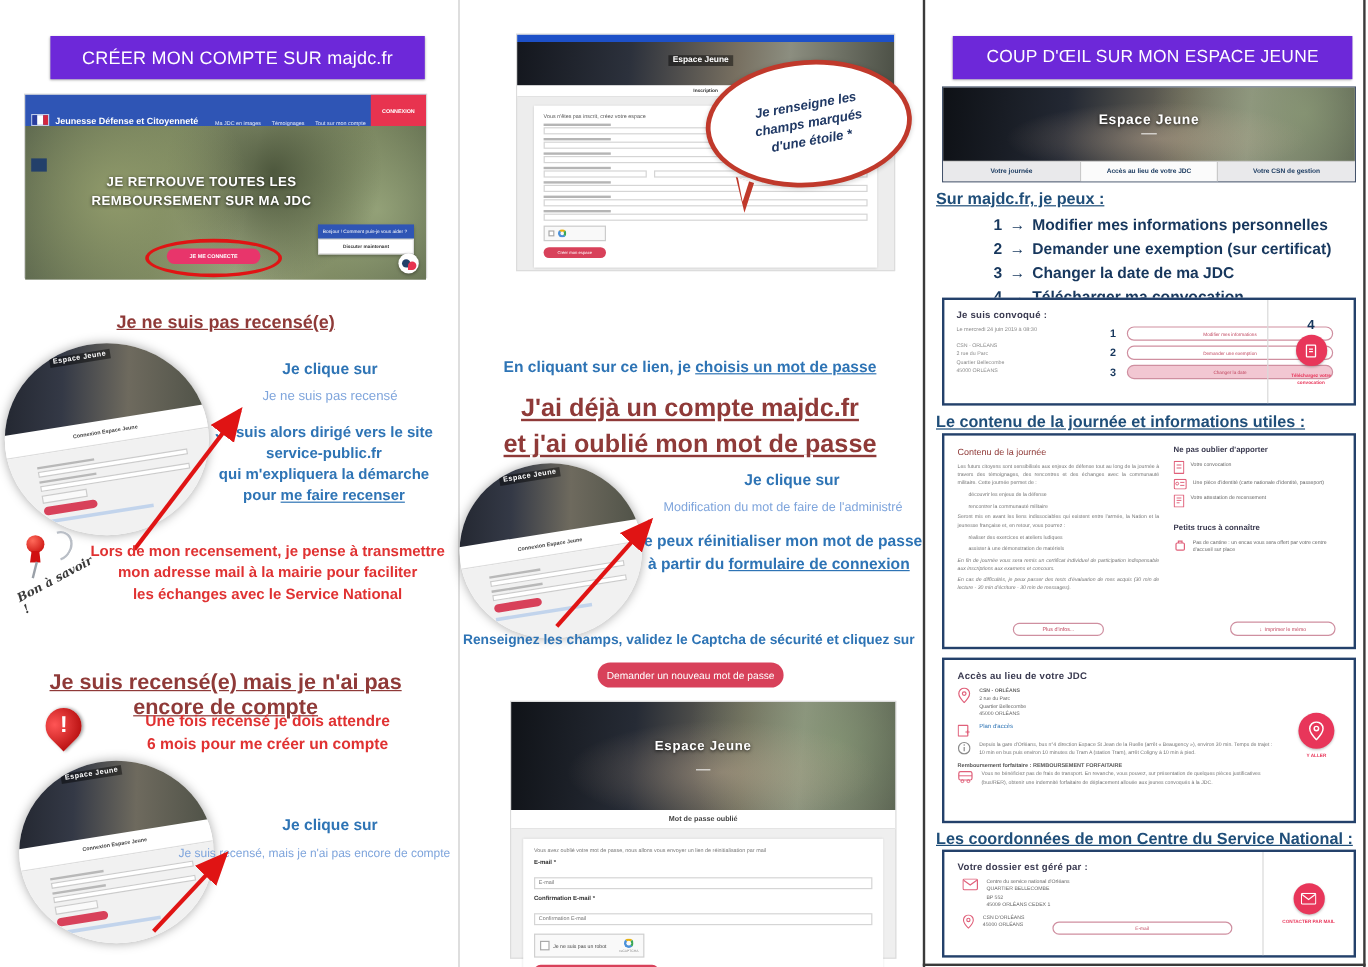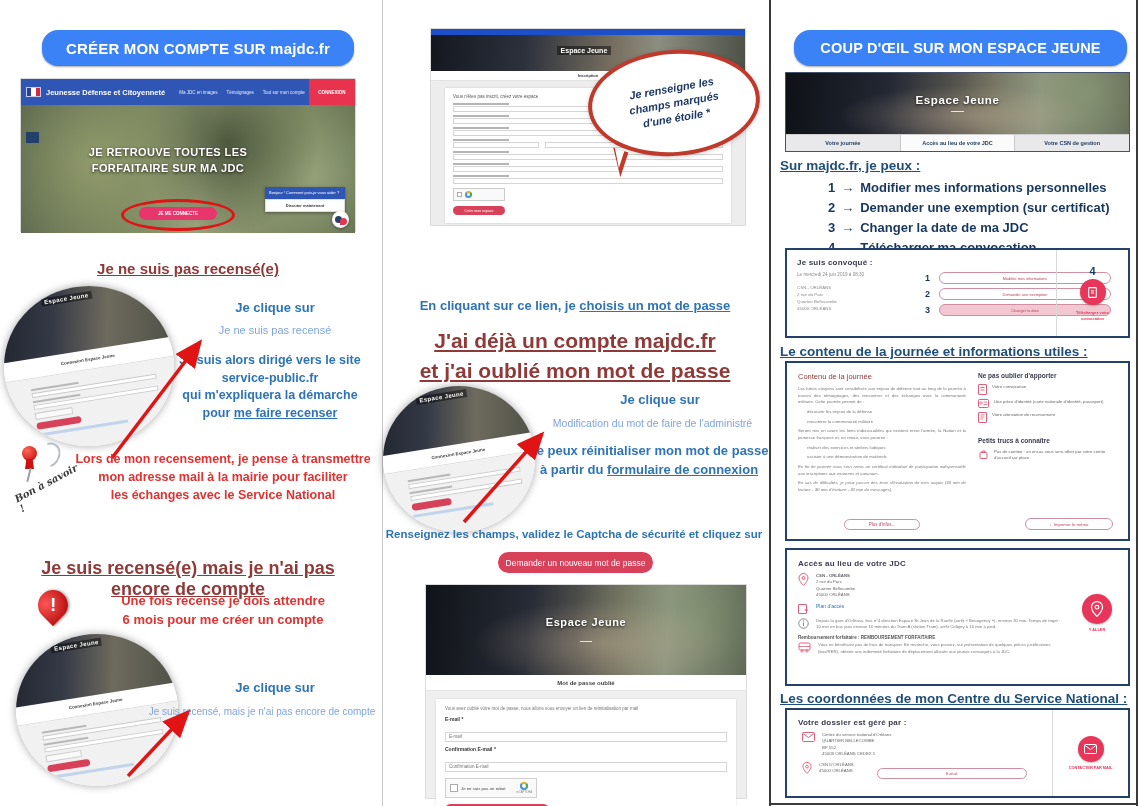--- a/index.html
+++ b/index.html
@@ -8,34 +8,34 @@
   #canvas{position:relative;width:1140px;height:806px;background:#fff;overflow:hidden}
   .abs{position:absolute}
   .ctr{text-align:center}
 
   
   .vdiv-light{position:absolute;top:0;width:1px;height:806px;background:#c9c9c9}
   .vdiv-dark{position:absolute;top:0;width:2px;height:806px;background:#3a3a3a}
   .hdiv-dark{position:absolute;height:2px;background:#3a3a3a}
 
   
-  .banner{position:absolute;background:#3b82f6;border-radius:16px;color:#fff;font-weight:bold;
+  .banner{position:absolute;background:#6d28d9;border-radius:0;color:#fff;font-weight:normal;
           display:flex;align-items:center;justify-content:center;letter-spacing:.2px;
           box-shadow:0 1px 2px rgba(0,0,0,.35)}
 
   
   .h-maroon{color:#8f3a38;font-weight:bold;text-decoration:underline}
   .h-navy{color:#1f4e79;font-weight:bold;text-decoration:underline}
   .t-blue{color:#2e74b5;font-weight:bold}
   .t-link{color:#7fa5dc}
   .t-red{color:#e03232;font-weight:bold}
 
   
   .site{position:absolute;left:20px;top:78px;width:336px;height:154px;border:1px solid #d8d8d8;background:#fff}
-  .site-head{height:26px;background:#2f55b5;display:flex;align-items:center;padding:0 0 0 5px;position:relative}
+  .site-head{height:26px;background:#2f55b5;display:flex;align-items:flex-end;padding:0 0 0 5px;position:relative}
   .flag{width:15px;height:10px;display:flex;border:1px solid rgba(255,255,255,.7)}
   .flag div{flex:1}
   .site-title{color:#fff;font-size:7.5px;font-weight:bold;margin-left:5px;white-space:nowrap}
   .site-nav{display:flex;gap:9px;margin-left:14px}
   .site-nav span{color:#e8edf8;font-size:4.5px;white-space:nowrap}
   .conn-btn{position:absolute;right:0;top:0;height:26px;width:46px;background:#e8334f;color:#fff;
             font-size:4.5px;font-weight:bold;display:flex;align-items:center;justify-content:center}
   .logo-block{position:absolute;left:5px;top:27px;width:13px;height:11px;background:#23406a}
   .site-hero{height:128px;position:relative;overflow:hidden;
      background:
@@ -225,21 +225,21 @@
         <span>Témoignages</span>
         <span>Tout sur mon compte</span>
         <span>Mon espace JDC</span>
       </span>
       <span class="conn-btn">CONNEXION</span>
     </div>
     <div class="site-hero">
       <div class="logo-block"></div>
       <div class="hero-txt">
         <div>JE RETROUVE TOUTES LES</div>
-        <div>FORFAITAIRE SUR MA JDC</div>
+        <div>REMBOURSEMENT SUR MA JDC</div>
       </div>
       <div class="connect-btn">JE ME CONNECTE</div>
       <div class="red-oval" style="left:100px;top:94px;width:114px;height:32px"></div>
       <div class="chat-box">
         <div class="chat-top">Bonjour ! Comment puis-je vous aider ?</div>
         <div class="chat-bot">Discuter maintenant</div>
       </div>
       <div class="chat-fab">
           <div class="fab-b"></div>
           <div class="fab-r"></div>

